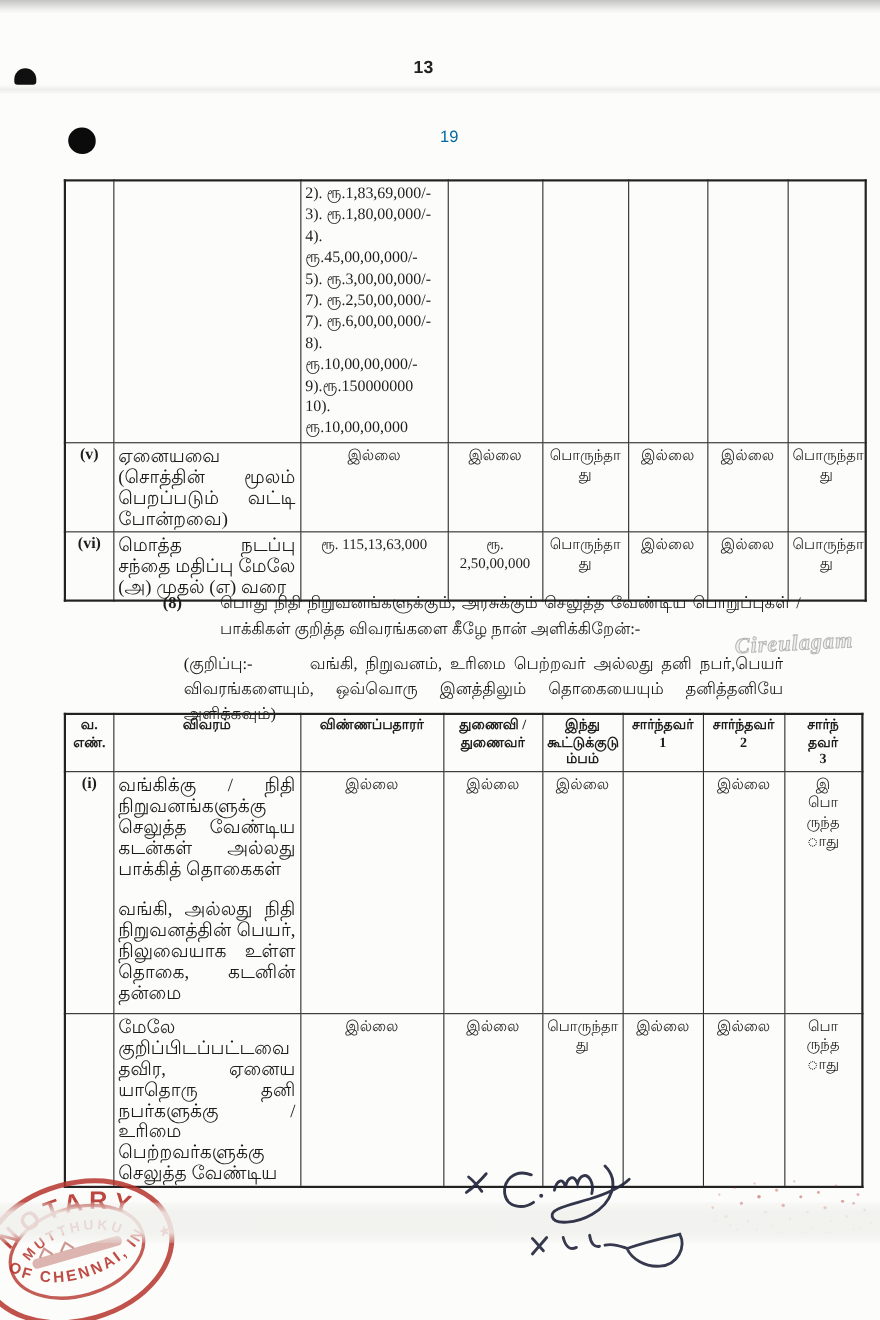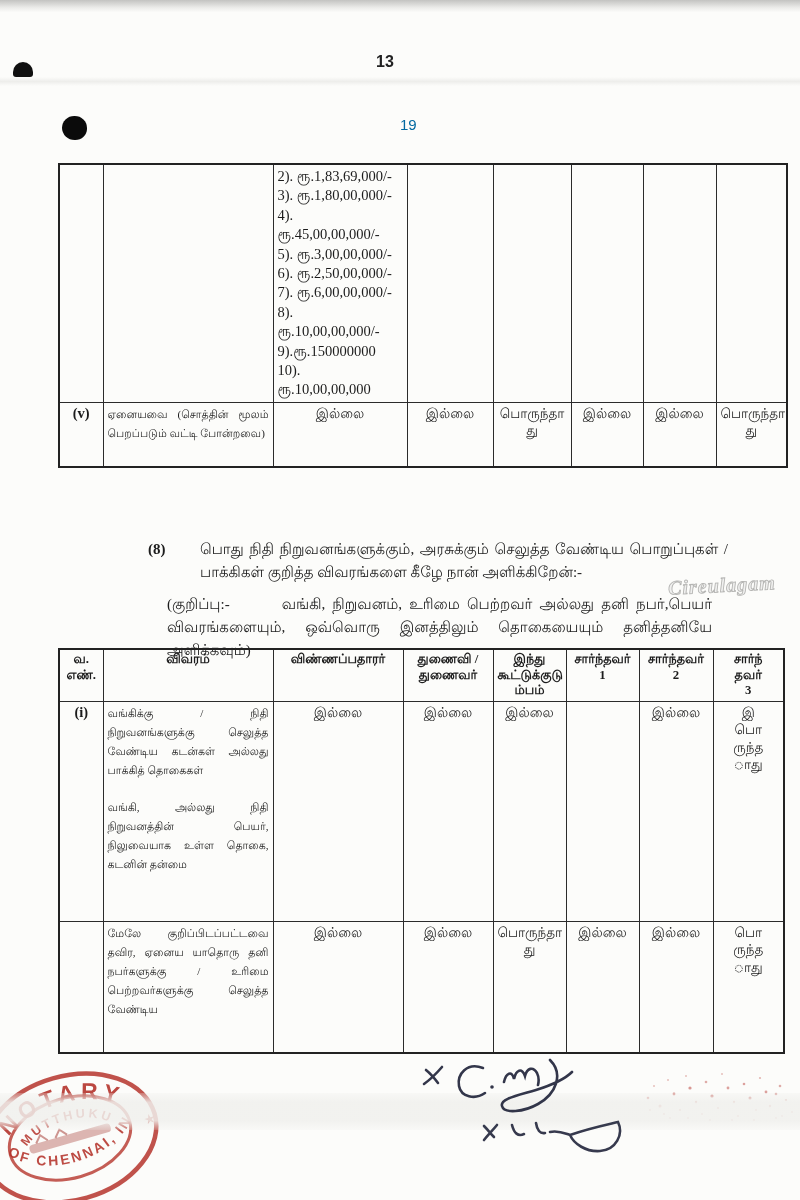--- a/index.html
+++ b/index.html
@@ -20,21 +20,21 @@
   .pageno.p19{left:400px;top:116px;font-size:15px;font-weight:400;color:#0369a1;}
   
   table.t{position:absolute;border-collapse:collapse;table-layout:fixed;background:transparent;}
   table.t td,table.t th{border:1.4px solid #2b2b2b;vertical-align:top;overflow:hidden;padding:2px 4px;}
   table.t{border:2px solid #222;}
   .t1{left:58px;top:163px;width:728px;}
   .t2{left:58px;top:648px;width:725px;}
   tr.h235{height:235px;} tr.h65{height:65px;} tr.h63{height:63px;}
   tr.h52{height:52px;} tr.h220{height:220px;} tr.h132{height:132px;}
   td.sno{text-align:center;font-weight:700;font-size:14.5px;padding-top:5px;}
-  td.desc{text-align:justify;font-size:11px;line-height:19px;padding:5px 7px;}
+  td.desc{text-align:justify;font-size:17px;line-height:19px;padding:5px 7px;}
   td.val{text-align:center;font-size:13.5px;line-height:17.5px;padding-top:6px;white-space:pre-line;}
   td.amounts{padding:2px 0 0 10px;}
   td.amounts div{font-size:14.5px;line-height:19.4px;white-space:nowrap;}
   .t2 th{font-weight:700;font-size:12.8px;line-height:15.5px;text-align:center;
          white-space:pre-line;padding:4px 1px;}
   .descblock{margin:0;} .descblock + .descblock{margin-top:18px;}
   
   .para8{position:absolute;left:148px;top:538px;width:580px;font-size:15px;line-height:23px;}
   .para8 .num{position:absolute;left:0;top:0;font-weight:700;}
   .para8 .body{margin-left:52px;text-align:justify;}
@@ -77,39 +77,52 @@
     <tbody>
         <tr class="h235">
       <td class="sno"></td>
       <td class="desc"></td>
       <td class="amounts">
         <div>2).  ரூ.1,83,69,000/-</div>
         <div>3).  ரூ.1,80,00,000/-</div>
         <div>4).</div>
         <div>ரூ.45,00,00,000/-</div>
         <div>5).  ரூ.3,00,00,000/-</div>
-        <div>6).  ரூ.2,50,00,000/-</div>
+        <div>7).  ரூ.2,50,00,000/-</div>
         <div>7).  ரூ.6,00,00,000/-</div>
         <div>8).</div>
         <div>ரூ.10,00,00,000/-</div>
         <div>9).ரூ.150000000</div>
         <div>10).</div>
         <div>ரூ.10,00,00,000</div>
       </td>
       <td></td>
       <td></td>
       <td></td>
       <td></td>
       <td></td>
     </tr>
     <tr class="h65">
       <td class="sno">(v)</td>
       <td class="desc">ஏனையவை (சொத்தின் மூலம் பெறப்படும் வட்டி போன்றவை)</td>
       <td class="val">இல்லை</td>
       <td class="val">இல்லை</td>
+      <td class="val">பொருந்தா
+து</td>
+      <td class="val">இல்லை</td>
+      <td class="val">இல்லை</td>
+      <td class="val">பொருந்தா
+து</td>
+    </tr>
+    <tr class="h63">
+      <td class="sno">(vi)</td>
+      <td class="desc">மொத்த நடப்பு சந்தை மதிப்பு மேலே (அ) முதல் (எ) வரை</td>
+      <td class="val">ரூ.  115,13,63,000</td>
+      <td class="val">ரூ.
+2,50,00,000</td>
       <td class="val">பொருந்தா
 து</td>
       <td class="val">இல்லை</td>
       <td class="val">இல்லை</td>
       <td class="val">பொருந்தா
 து</td>
     </tr>
   </tbody>
     </table>
 

